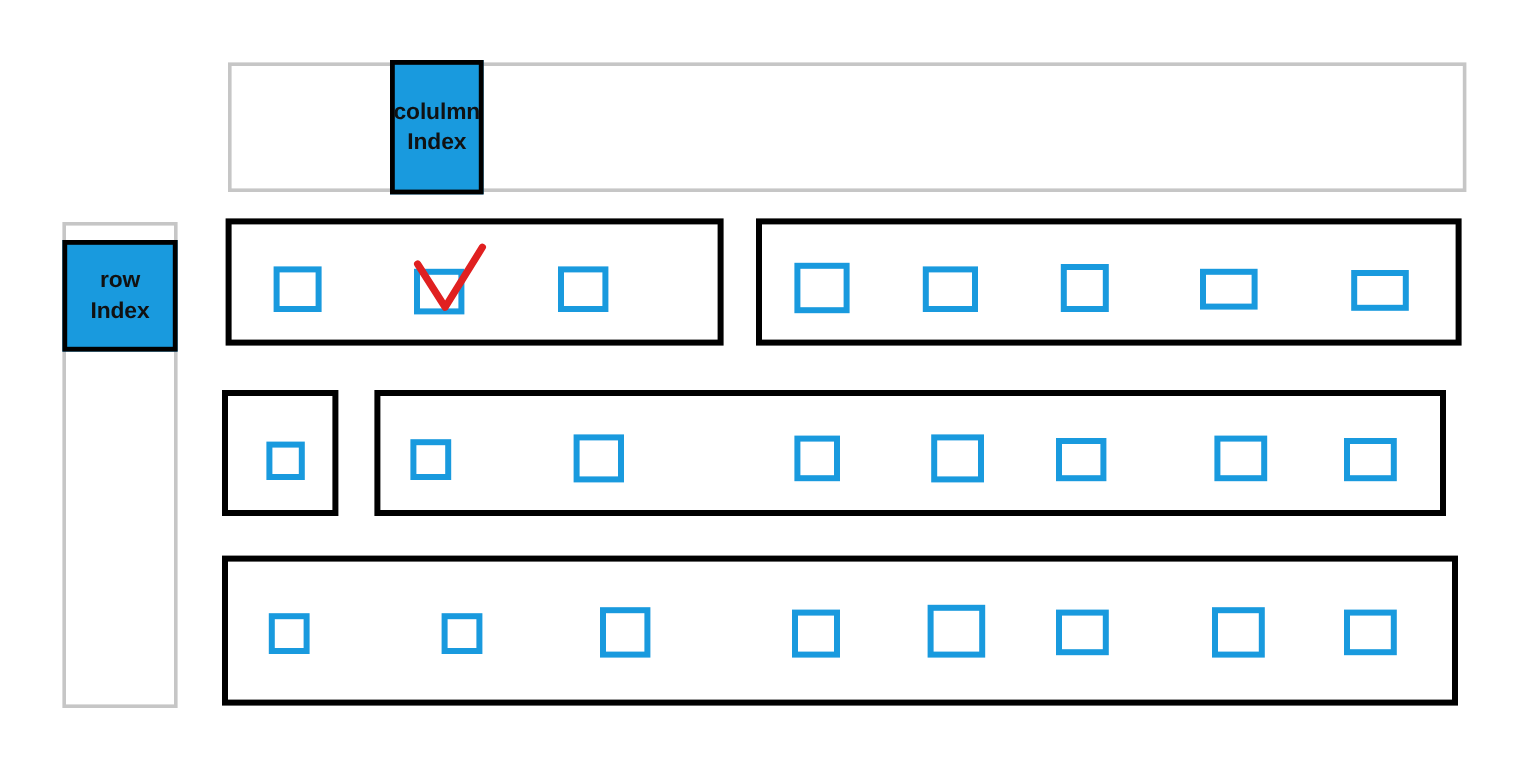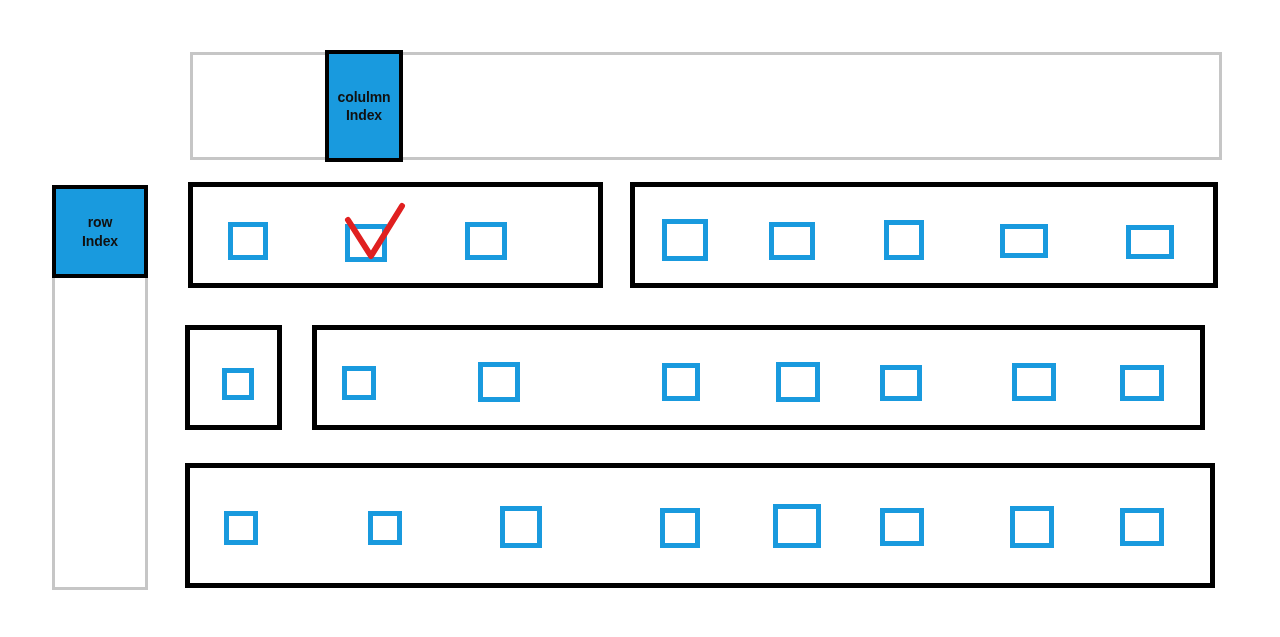--- a/index.html
+++ b/index.html
@@ -32,21 +32,21 @@
     position: absolute;
     background: #199ADE;
     border: 4px solid #000000;
     box-sizing: border-box;
     display: flex;
     flex-direction: column;
     align-items: center;
     justify-content: center;
     color: #111111;
     font-weight: bold;
-    font-size: 14px;
+    font-size: 19px;
     line-height: 1.32;
     text-align: center;
     letter-spacing: -0.1px;
   }
   .index-chip .ln {
     display: block;
     white-space: nowrap;
   }
 
   
@@ -79,21 +79,21 @@
 
   <div class="gutter" id="col-gutter" style="left: 190px; top: 52px; width: 1032px; height: 108px; border-color: rgb(198, 198, 198);"></div>
 
   <div class="index-chip" id="col-chip" style="left: 325px; top: 50px; width: 78px; height: 112px; background: rgb(25, 154, 222); border-color: rgb(0, 0, 0);">
     <span class="ln">colulmn</span>
     <span class="ln">Index</span>
   </div>
 
   <div class="gutter" id="row-gutter" style="left: 52px; top: 185px; width: 96px; height: 405px; border-color: rgb(198, 198, 198);"></div>
 
-  <div class="index-chip" id="row-chip" style="left: 52px; top: 185px; width: 96px; height: 93px; background: rgb(25, 154, 222); border-color: rgb(0, 0, 0);">
+  <div class="index-chip" id="row-chip" style="left: 52px; top: 200px; width: 96px; height: 93px; background: rgb(25, 154, 222); border-color: rgb(0, 0, 0);">
     <span class="ln">row</span>
     <span class="ln">Index</span>
   </div>
 
   <div id="rows-layer">
       <div class="cell-group" style="left: 188px; top: 182px; width: 415px; height: 106px; border-color: rgb(0, 0, 0);"></div>
       <div class="cell" style="left: 228px; top: 222px; width: 40px; height: 38px; border-color: rgb(25, 154, 222);"></div>
       <div class="cell" style="left: 345px; top: 224px; width: 42px; height: 38px; border-color: rgb(25, 154, 222);"></div>
       <div class="cell" style="left: 465px; top: 222px; width: 42px; height: 38px; border-color: rgb(25, 154, 222);"></div>
       <div class="cell-group" style="left: 630px; top: 182px; width: 588px; height: 106px; border-color: rgb(0, 0, 0);"></div>

